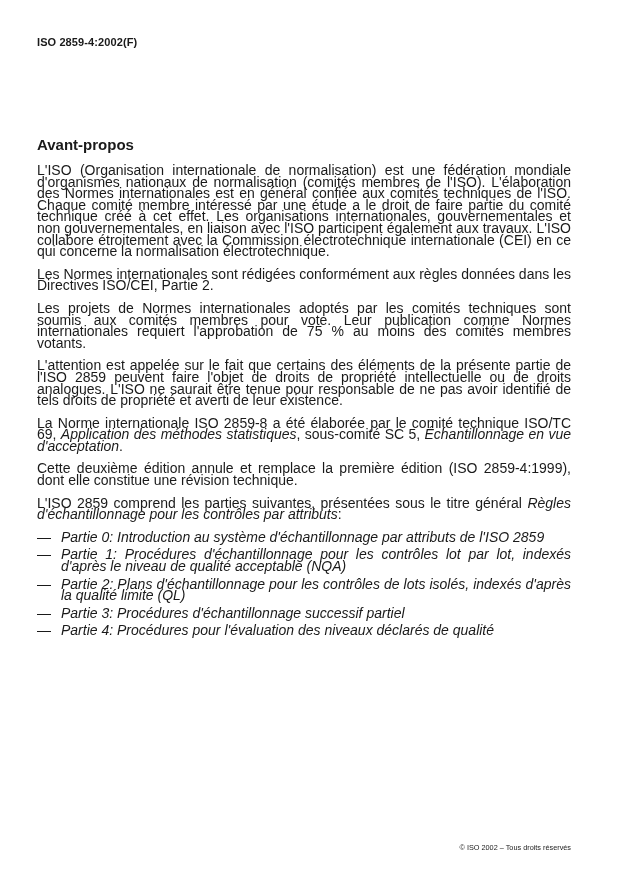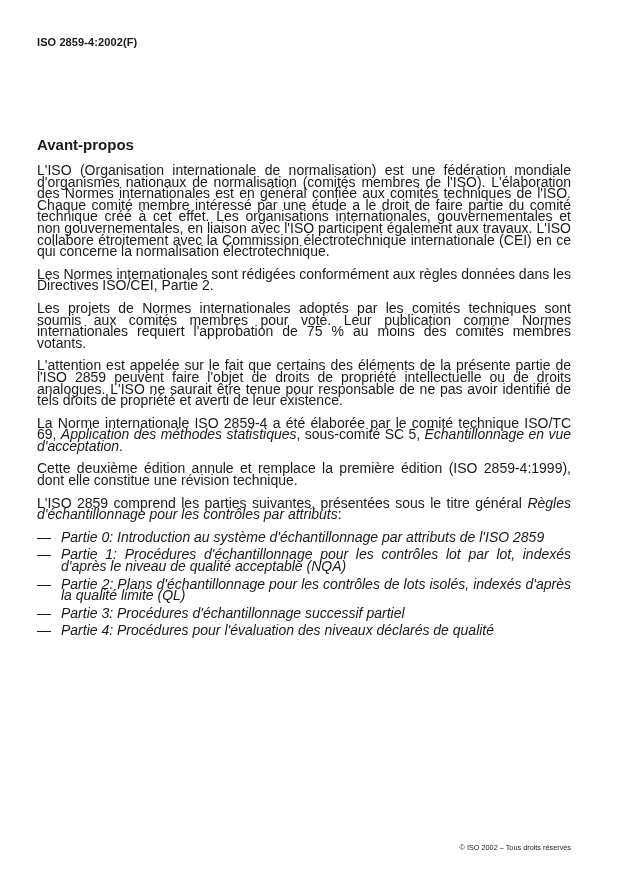--- a/index.html
+++ b/index.html
@@ -21,21 +21,21 @@
 
 <div class="header">ISO 2859-4:2002(F)</div>
 
 <h1 class="title">Avant-propos</h1>
 
 <div class="content">
   <p>L'ISO (Organisation internationale de normalisation) est une fédération mondiale d'organismes nationaux de normalisation (comités membres de l'ISO). L'élaboration des Normes internationales est en général confiée aux comités techniques de l'ISO. Chaque comité membre intéressé par une étude a le droit de faire partie du comité technique créé à cet effet. Les organisations internationales, gouvernementales et non gouvernementales, en liaison avec l'ISO participent également aux travaux. L'ISO collabore étroitement avec la Commission électrotechnique internationale (CEI) en ce qui concerne la normalisation électrotechnique.</p>
   <p>Les Normes internationales sont rédigées conformément aux règles données dans les Directives ISO/CEI, Partie 2.</p>
   <p>Les projets de Normes internationales adoptés par les comités techniques sont soumis aux comités membres pour vote. Leur publication comme Normes internationales requiert l'approbation de 75 % au moins des comités membres votants.</p>
   <p>L'attention est appelée sur le fait que certains des éléments de la présente partie de l'ISO 2859 peuvent faire l'objet de droits de propriété intellectuelle ou de droits analogues. L'ISO ne saurait être tenue pour responsable de ne pas avoir identifié de tels droits de propriété et averti de leur existence.</p>
-  <p><span>La Norme internationale ISO 2859-4 a été élaborée par le comité technique ISO/TC 69, </span><em>Application des méthodes statistiques</em><span>, sous-comité SC 5, </span><em>Échantillonnage en vue d'acceptation</em><span>.</span></p>
+  <p><span>La Norme internationale ISO 2859-8 a été élaborée par le comité technique ISO/TC 69, </span><em>Application des méthodes statistiques</em><span>, sous-comité SC 5, </span><em>Échantillonnage en vue d'acceptation</em><span>.</span></p>
   <p>Cette deuxième édition annule et remplace la première édition (ISO 2859-4:1999), dont elle constitue une révision technique.</p>
   <p><span>L'ISO 2859 comprend les parties suivantes, présentées sous le titre général </span><em>Règles d'échantillonnage pour les contrôles par attributs</em><span>:</span></p>
   <ul class="parts">
     <li><span class="dash">—</span><span>Partie 0: Introduction au système d'échantillonnage par attributs de l'ISO 2859</span></li>
     <li><span class="dash">—</span><span>Partie 1: Procédures d'échantillonnage pour les contrôles lot par lot, indexés d'après le niveau de qualité acceptable (NQA)</span></li>
     <li><span class="dash">—</span><span>Partie 2: Plans d'échantillonnage pour les contrôles de lots isolés, indexés d'après la qualité limite (QL)</span></li>
     <li><span class="dash">—</span><span>Partie 3: Procédures d'échantillonnage successif partiel</span></li>
     <li><span class="dash">—</span><span>Partie 4: Procédures pour l'évaluation des niveaux déclarés de qualité</span></li>
   </ul>
 </div>

